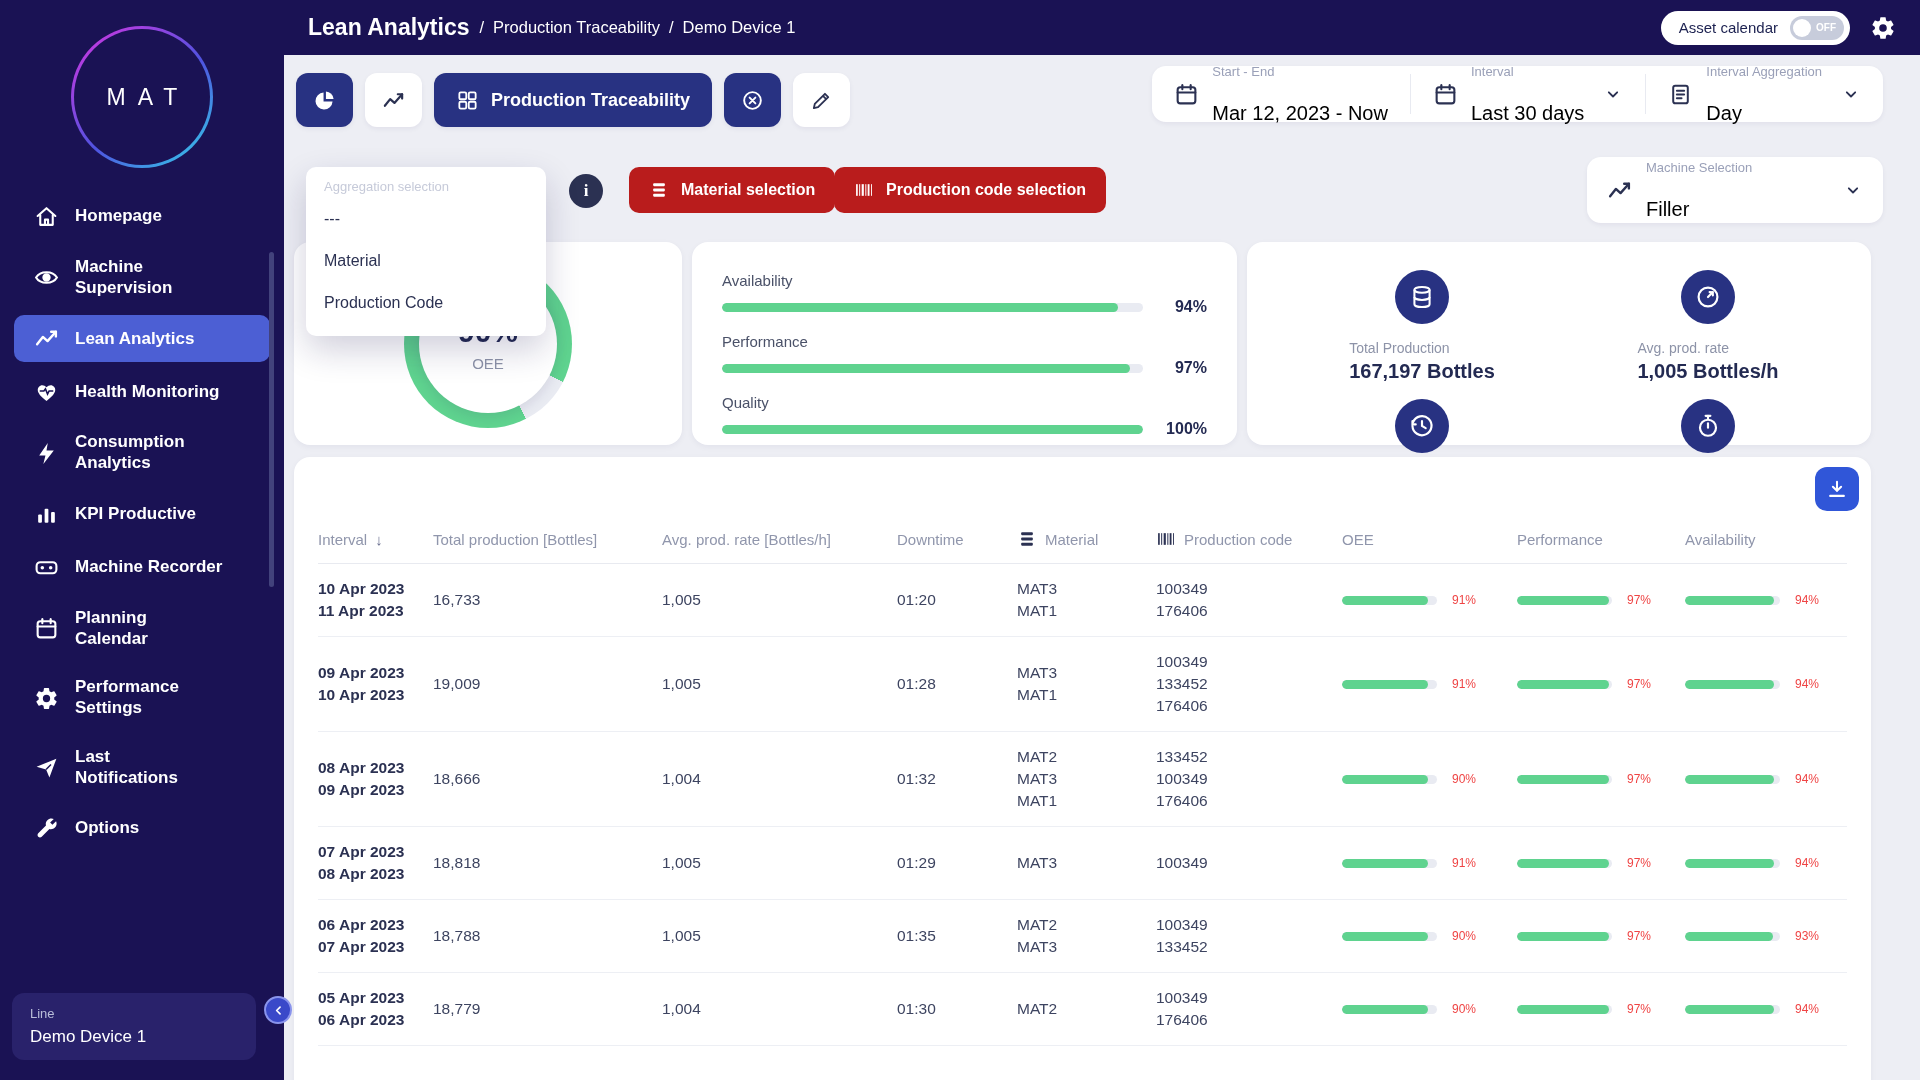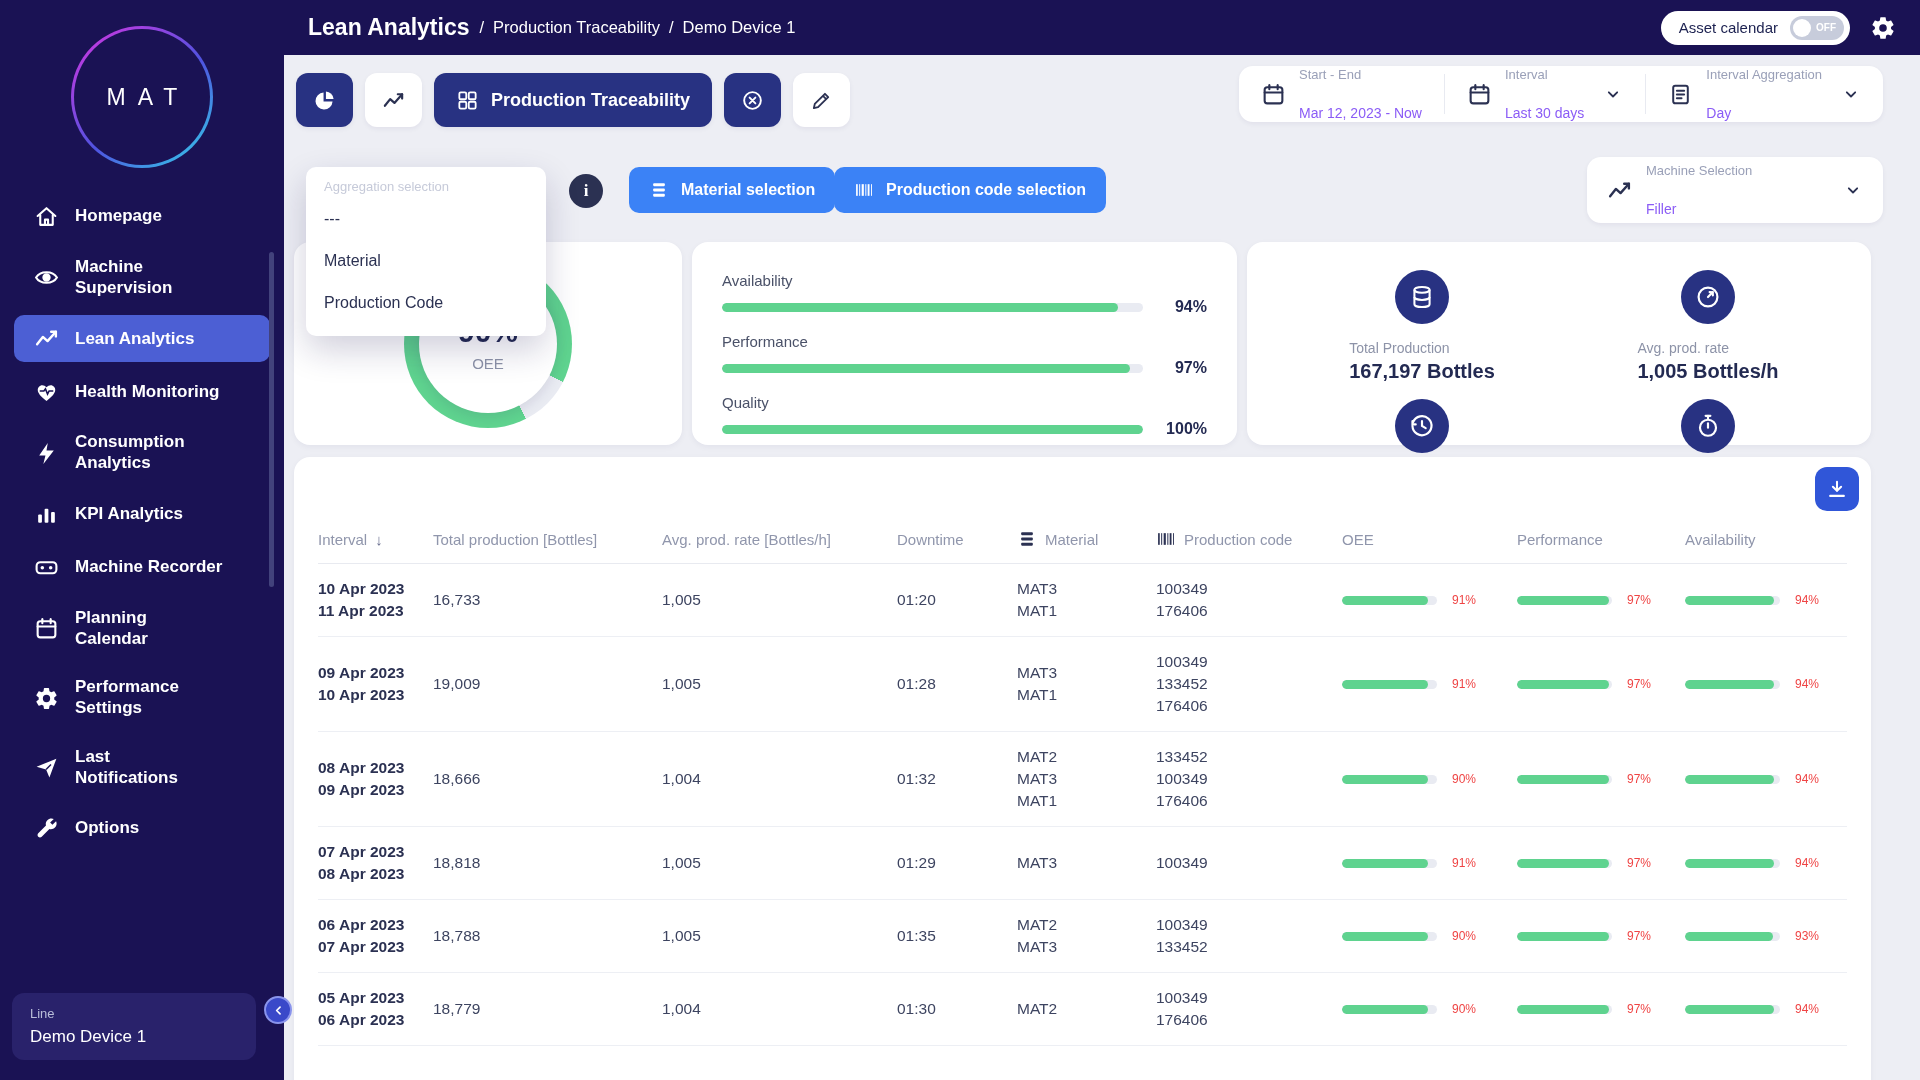--- a/index.html
+++ b/index.html
@@ -60,30 +60,30 @@
   .tbtn .ic svg { width:100%; height:100%; }
   .tbtn.text-btn { padding:0 22px; gap:12px; font-size:18px; font-weight:700; }
 
   .filter-card { position:absolute; right:37px; top:11px; height:56px; background:#fff; border-radius:14px;
                  display:flex; align-items:center; box-shadow:0 2px 5px rgba(26,22,80,0.06); }
   .fgroup { display:flex; align-items:center; gap:13px; padding:0 22px; cursor:pointer; }
   .fgroup .ic { display:inline-flex; width:25px; height:25px; color:#2b3152; }
   .fgroup .ic svg { width:100%; height:100%; }
   .fcol { display:flex; flex-direction:column; gap:3px; }
   .flabel { font-size:13px; color:#9aa0b8; }
-  .fvalue { font-size:14px; color:#8b5cf6;margin-top:20px; }
+  .fvalue { font-size:20px; color:#000000;margin-top:20px; }
   .fdivider { width:1px; height:40px; background:#e8eaf1; }
   .chev { display:inline-flex; width:20px; height:20px; color:#2b3152; margin-left:6px; }
   .chev svg { width:100%; height:100%; }
 
   
   .info-btn { position:absolute; left:285px; top:119px; width:34px; height:34px; border-radius:50%;
               background:#2b3152; color:#fff; font-size:17px; font-weight:700; font-family:"Liberation Serif",serif;
               display:flex; align-items:center; justify-content:center; cursor:pointer; }
-  .pillbtn { position:absolute; top:112px; height:46px; background:#3b82f6; color:#fff; border-radius:10px;
+  .pillbtn { position:absolute; top:112px; height:46px; background:#b91c1c; color:#fff; border-radius:10px;
              display:flex; align-items:center; gap:12px; padding:0 20px; font-size:16px; font-weight:700; cursor:pointer; }
   .pillbtn .ic { display:inline-flex; width:20px; height:20px; }
   .pillbtn .ic svg { width:100%; height:100%; }
   .machine-card { position:absolute; right:37px; top:102px; width:296px; height:66px; background:#fff; border-radius:14px;
                   display:flex; align-items:center; padding:0 20px; box-shadow:0 2px 5px rgba(26,22,80,0.06); cursor:pointer; }
   .machine-card .ic { display:inline-flex; width:25px; height:25px; color:#2b3152; margin-right:14px; }
   .machine-card .ic svg { width:100%; height:100%; }
   .machine-card .chev { margin-left:auto; }
 
   .dropdown-panel { position:absolute; left:22px; top:112px; width:240px; background:#fff; border-radius:10px;
@@ -200,21 +200,21 @@
 Analytics</span>
         </div>
         <div class="nav-item">
           <span class="nav-ic">
             <svg viewBox="0 0 24 24" fill="currentColor">
               <rect x="4" y="12" width="3.6" height="8" rx="1"></rect>
               <rect x="10.2" y="6.5" width="3.6" height="13.5" rx="1"></rect>
               <rect x="16.4" y="9.5" width="3.6" height="10.5" rx="1"></rect>
             </svg>
           </span>
-          <span class="nav-label">KPI Analytics</span>
+          <span class="nav-label">KPI Productive</span>
         </div>
         <div class="nav-item">
           <span class="nav-ic">
             <svg viewBox="0 0 24 24" fill="none" stroke="currentColor" stroke-width="2">
               <rect x="2.5" y="7" width="19" height="10.5" rx="3.5"></rect>
               <circle cx="8" cy="12.2" r="1.7" fill="currentColor" stroke="none"></circle>
               <circle cx="16" cy="12.2" r="1.7" fill="currentColor" stroke="none"></circle>
             </svg>
           </span>
           <span class="nav-label">Machine Recorder</span>

